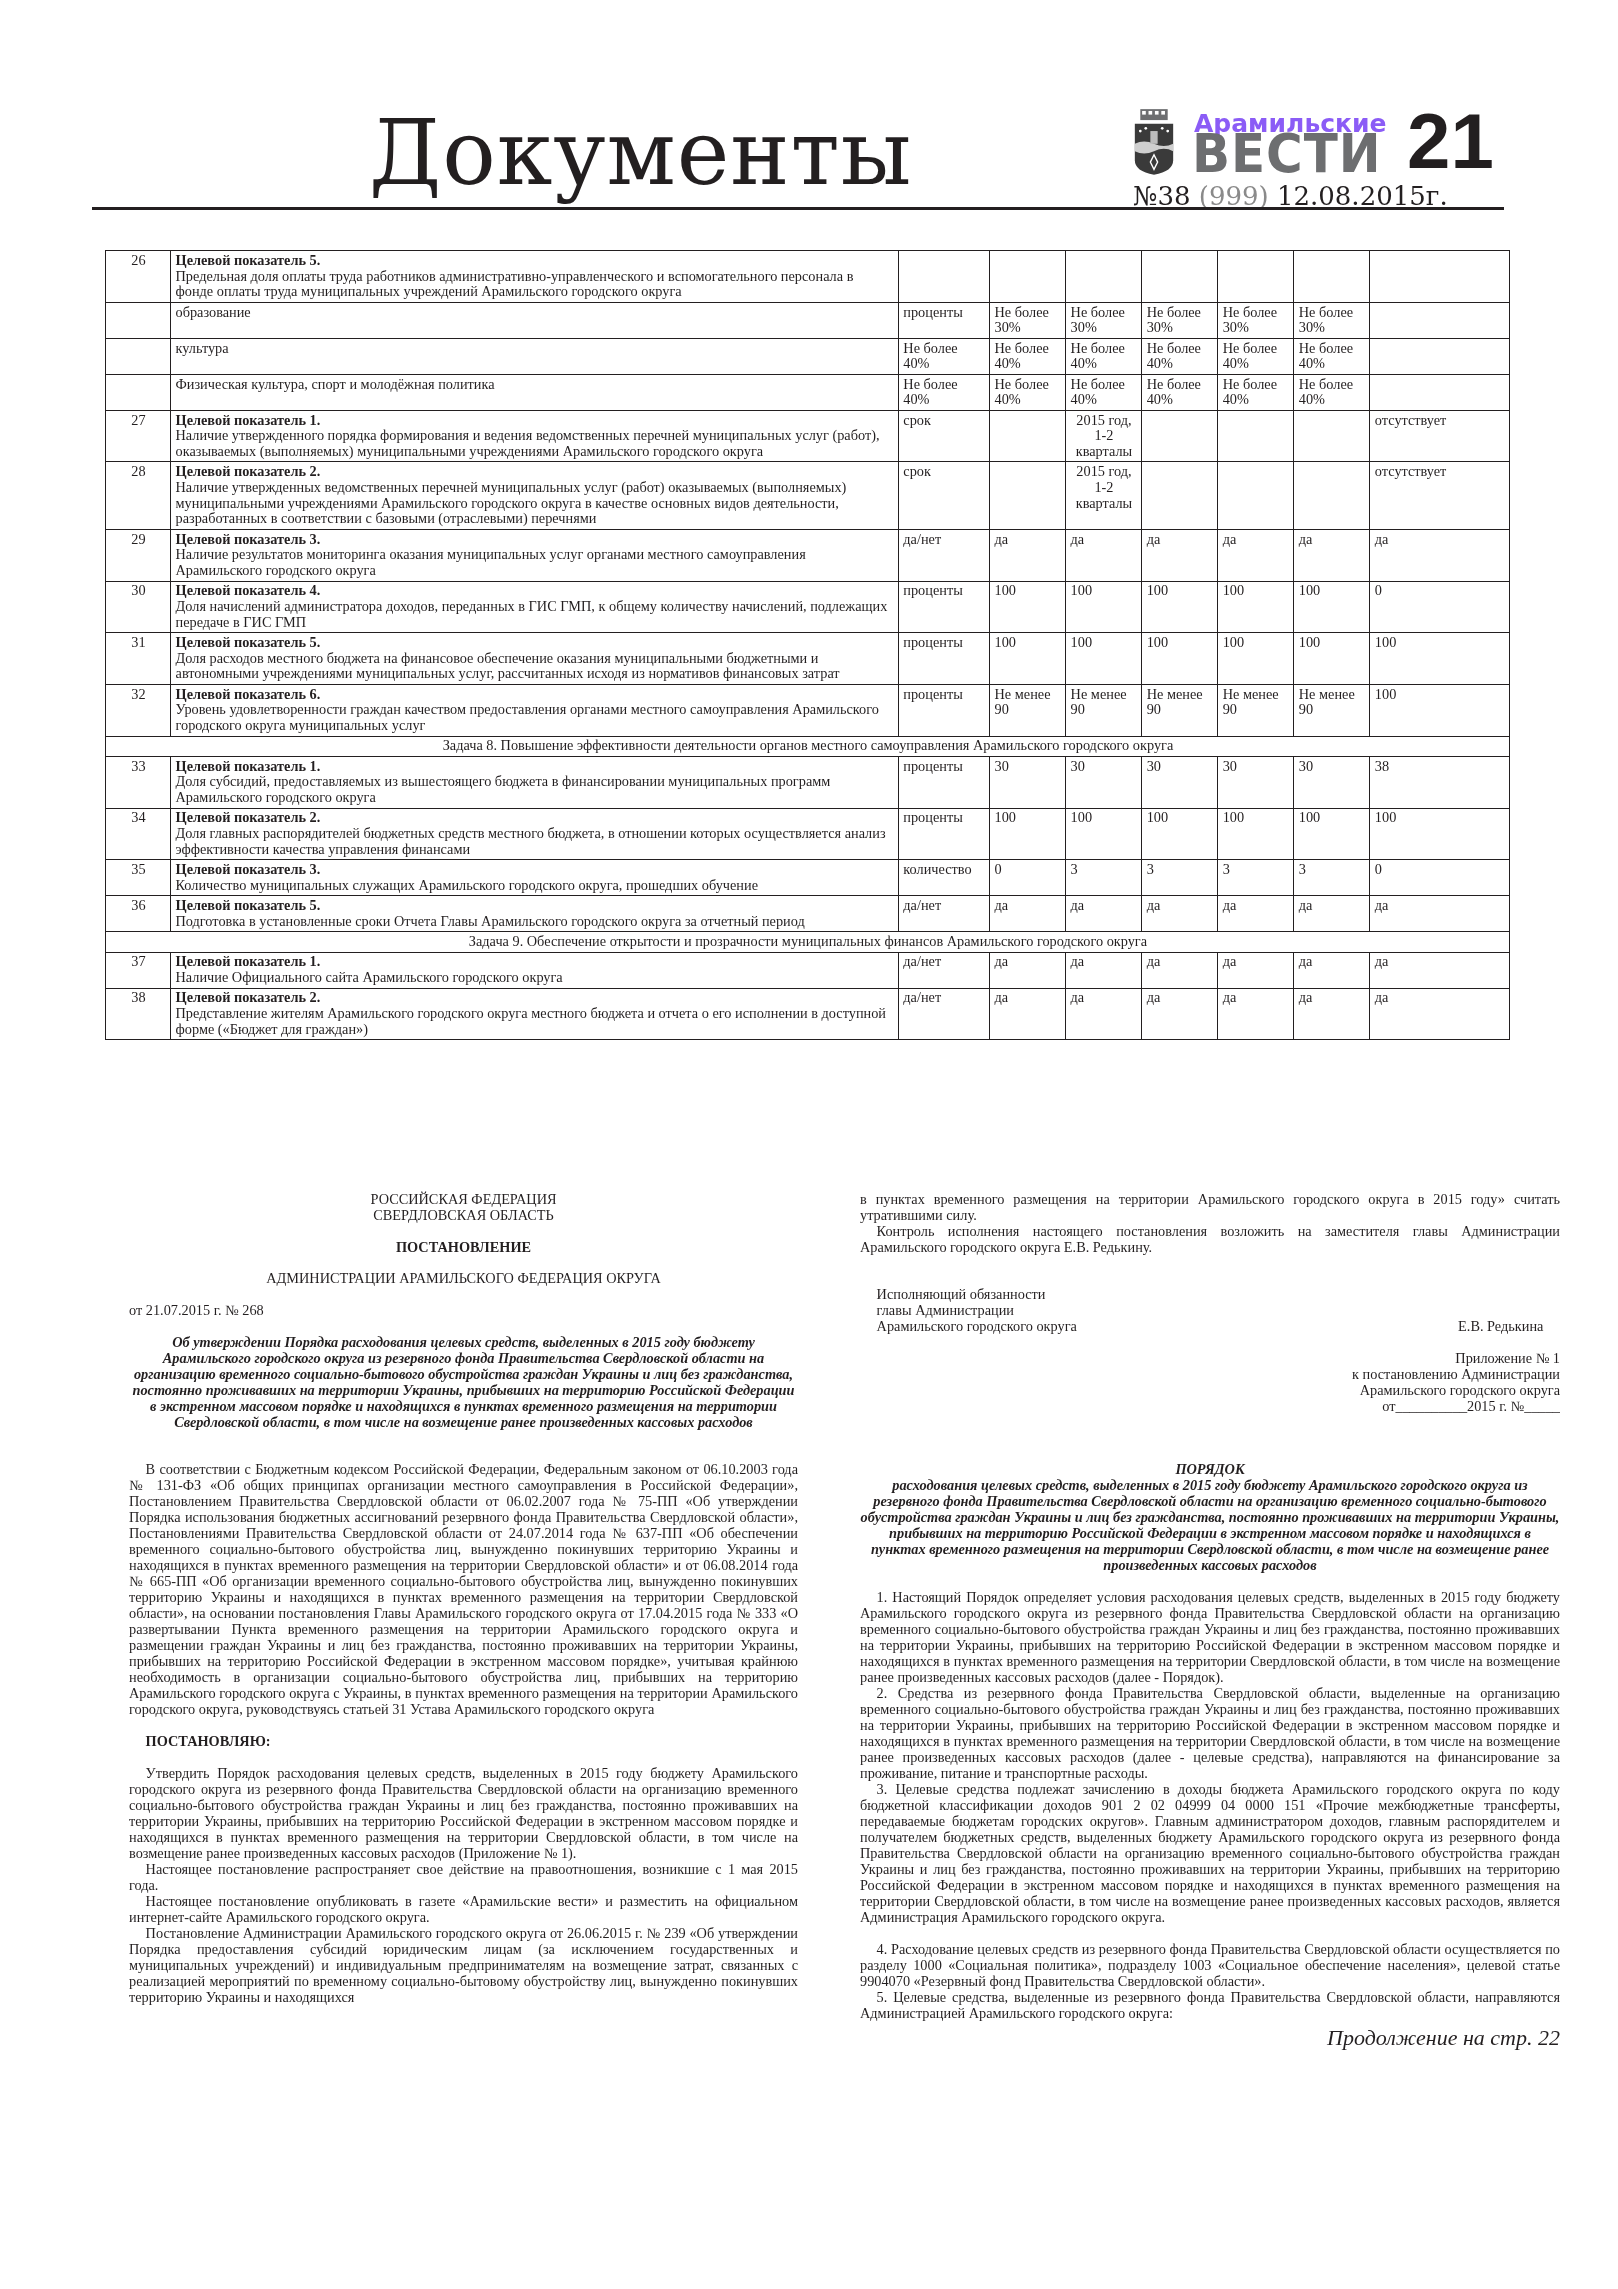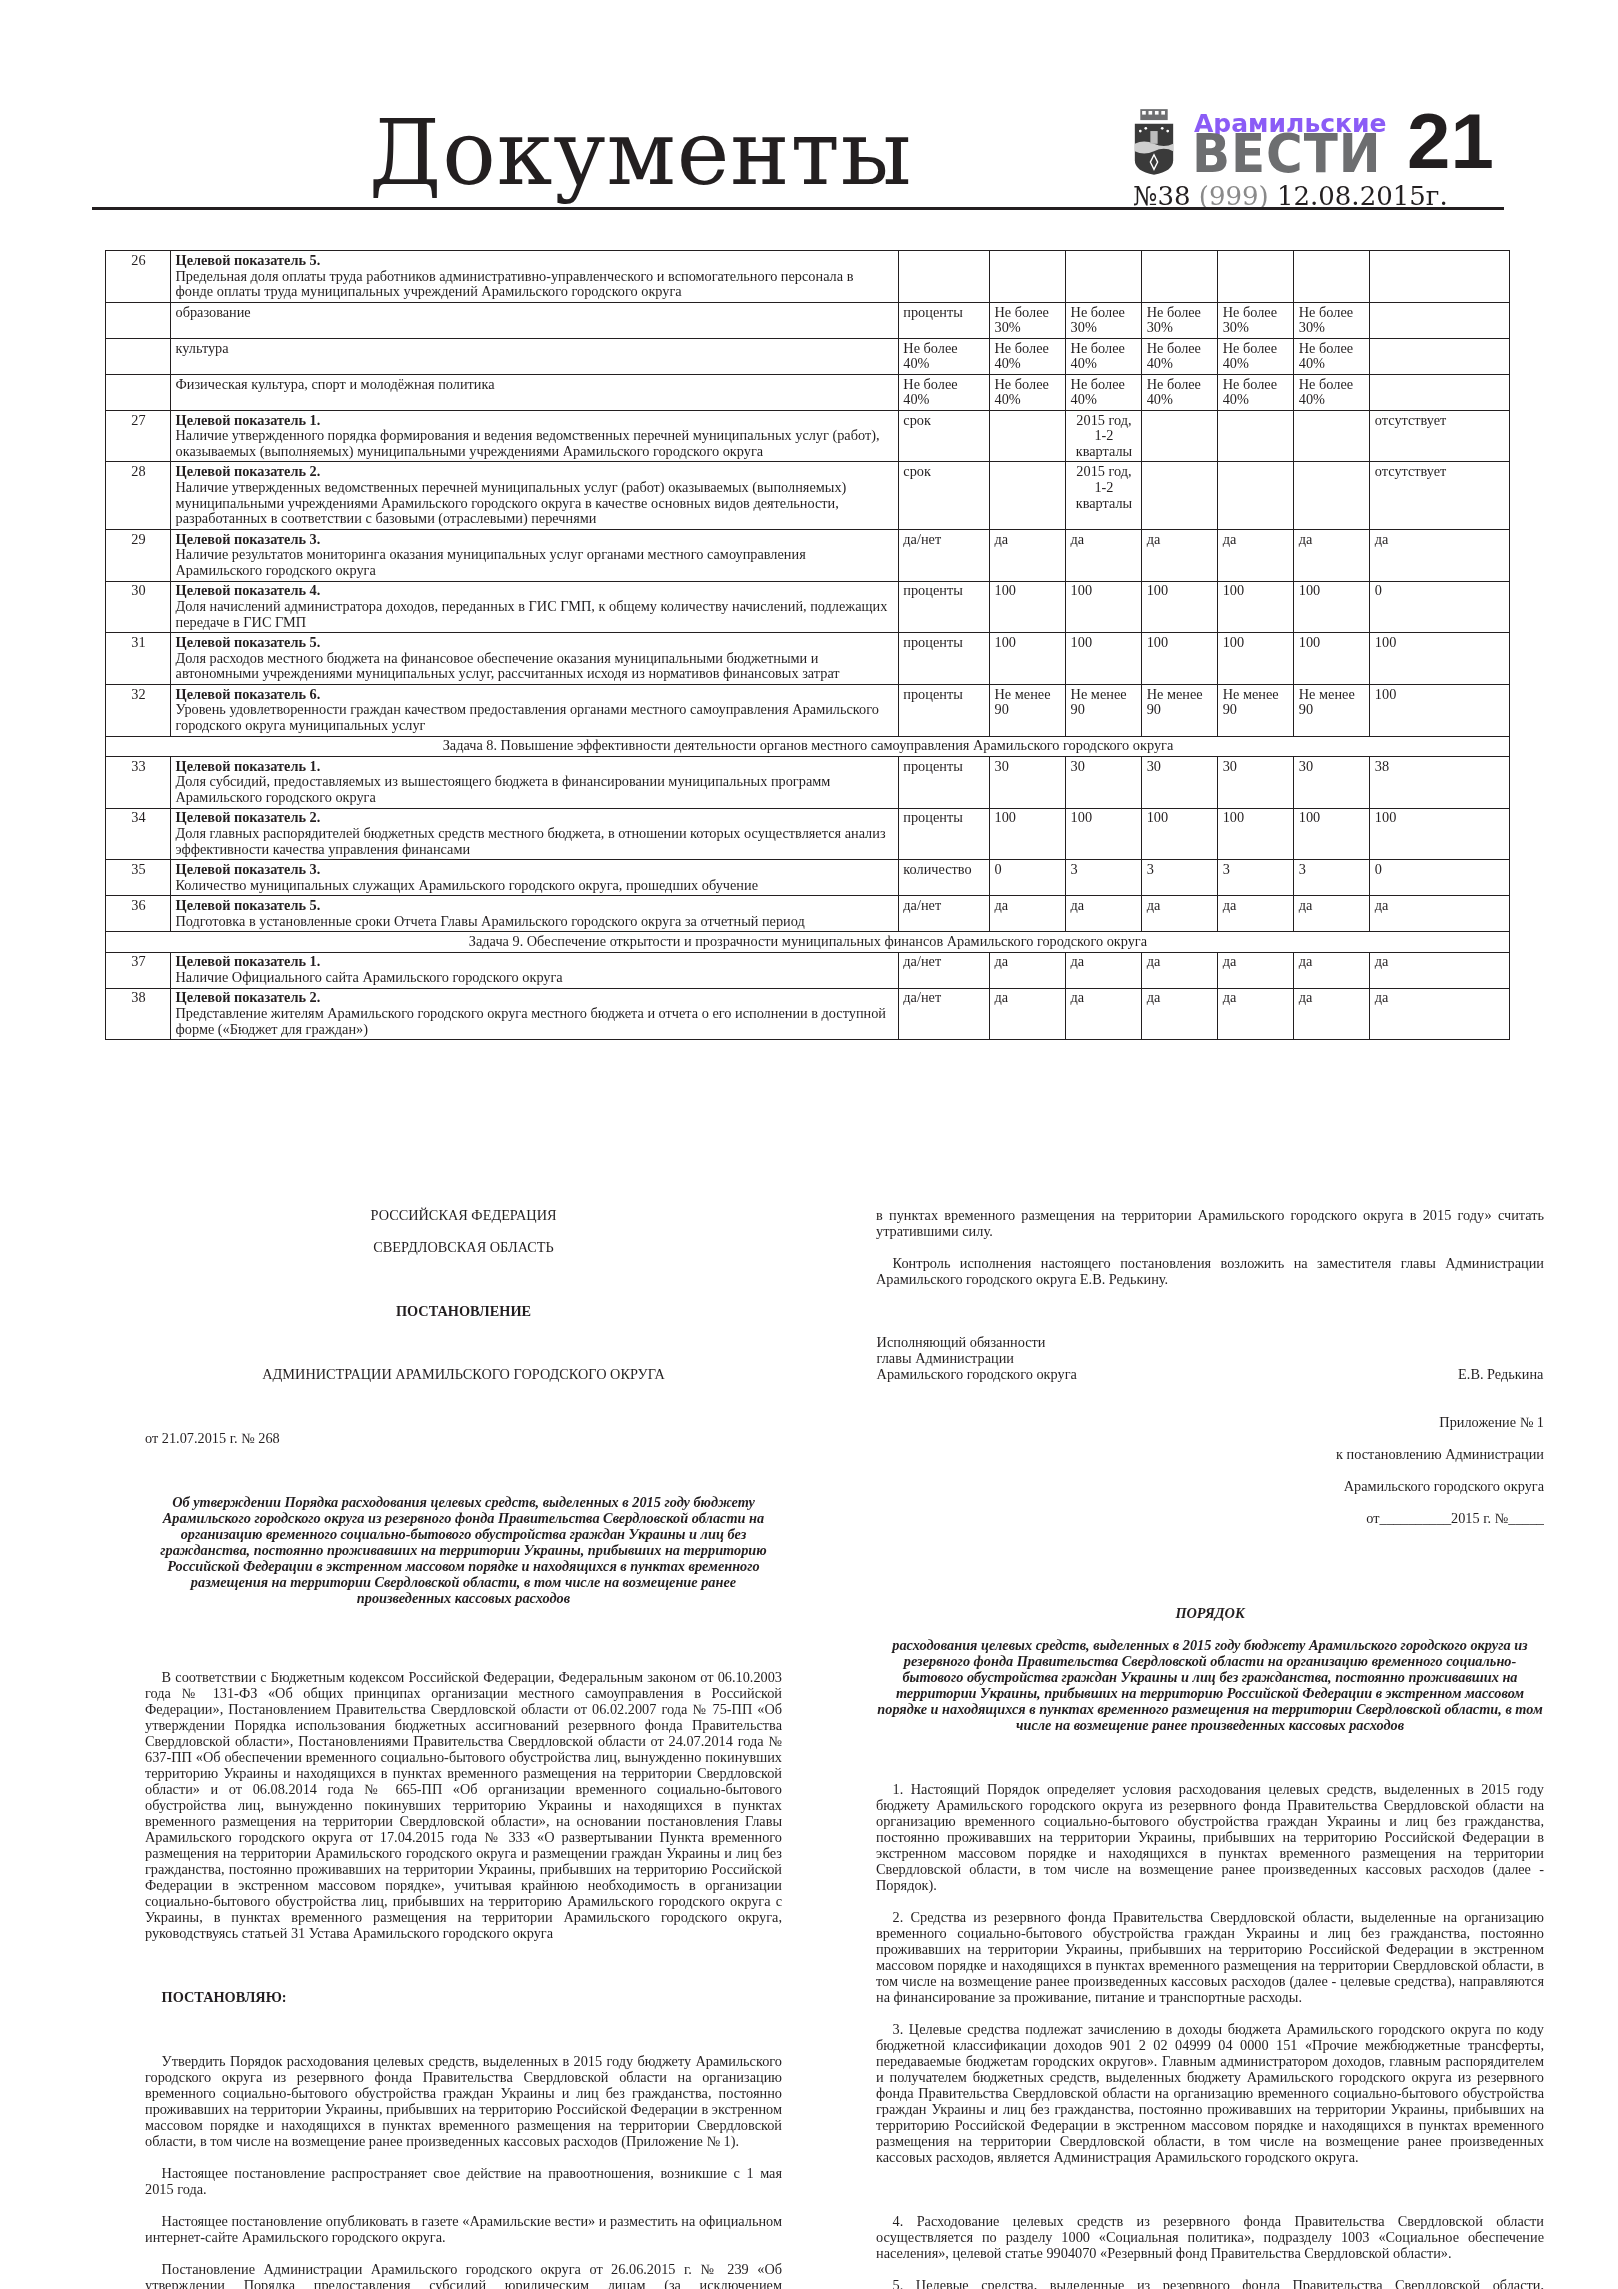--- a/index.html
+++ b/index.html
@@ -17,21 +17,21 @@
   table.ind td{border:1.4px solid #231f20;vertical-align:top;padding:1.8px 3.7px 1.8px 4.6px;}
   td.n{width:55px;text-align:center;}
   td.name{width:711px;}
   td.u{width:81px;}
   td.v{width:66px;}
   td.vl{width:129px;}
   td.task{text-align:center;}
   td.c{text-align:center;}
   .b{font-weight:bold;}
   .col{position:absolute;font-size:14.3px;line-height:16px;text-align:justify;}
-  .col p{margin:16px;text-indent:16.6px;}
+  .col p{margin:0;text-indent:16.6px;}
   .left{left:129px;top:1191px;width:669px;}
   .right{left:860px;top:1191px;width:700px;}
   .ctr{text-align:center;text-indent:0 !important;}
   .bi{font-weight:bold;font-style:italic;text-align:center;text-indent:0 !important;}
   .gap{height:15.7px;}
   .sig{display:flex;justify-content:space-between;padding-left:16.6px;}
   .appx{text-align:right;text-indent:0 !important;}
   .cont{text-align:right;font-style:italic;font-size:22px;line-height:28px;text-indent:0 !important;margin-top:3.7px !important;}
 </style>
 </head>
@@ -290,21 +290,21 @@
       </tr>
     </tbody>
 </table>
 
 <div class="col left">
   <p class="ctr">РОССИЙСКАЯ ФЕДЕРАЦИЯ</p>
   <p class="ctr">СВЕРДЛОВСКАЯ ОБЛАСТЬ</p>
   <div class="gap"></div>
   <p class="ctr b">ПОСТАНОВЛЕНИЕ</p>
   <div class="gap"></div>
-  <p class="ctr">АДМИНИСТРАЦИИ АРАМИЛЬСКОГО ГОРОДСКОГО ОКРУГА</p>
+  <p class="ctr">АДМИНИСТРАЦИИ АРАМИЛЬСКОГО ФЕДЕРАЦИЯ ОКРУГА</p>
   <div class="gap"></div>
   <p style="text-indent:0">от 21.07.2015 г. № 268</p>
   <div class="gap"></div>
   <p class="bi">Об утверждении Порядка расходования целевых средств, выделенных в 2015 году бюджету Арамильского городского округа из резервного фонда Правительства Свердловской области на организацию временного социально-бытового обустройства граждан Украины и лиц без гражданства, постоянно проживавших на территории Украины, прибывших на территорию Российской Федерации в экстренном массовом порядке и находящихся в пунктах временного размещения на территории Свердловской области, в том числе на возмещение ранее произведенных кассовых расходов</p>
   <div class="gap"></div>
     <div class="gap"></div>
   <p>В соответствии с Бюджетным кодексом Российской Федерации, Федеральным законом от 06.10.2003 года № 131-ФЗ «Об общих принципах организации местного самоуправления в Российской Федерации», Постановлением Правительства Свердловской области от 06.02.2007 года № 75-ПП «Об утверждении Порядка использования бюджетных ассигнований резервного фонда Правительства Свердловской области», Постановлениями Правительства Свердловской области от 24.07.2014 года № 637-ПП «Об обеспечении временного социально-бытового обустройства лиц, вынужденно покинувших территорию Украины и находящихся в пунктах временного размещения на территории Свердловской области» и от 06.08.2014 года № 665-ПП «Об организации временного социально-бытового обустройства лиц, вынужденно покинувших территорию Украины и находящихся в пунктах временного размещения на территории Свердловской области», на основании постановления Главы Арамильского городского округа от 17.04.2015 года № 333 «О развертывании Пункта временного размещения на территории Арамильского городского округа и размещении граждан Украины и лиц без гражданства, постоянно проживавших на территории Украины, прибывших на территорию Российской Федерации в экстренном массовом порядке», учитывая крайнюю необходимость в организации социально-бытового обустройства лиц, прибывших на территорию Арамильского городского округа с Украины, в пунктах временного размещения на территории Арамильского городского округа, руководствуясь статьей 31 Устава Арамильского городского округа</p>
   <div class="gap"></div>
   <p class="b">ПОСТАНОВЛЯЮ:</p>
   <div class="gap"></div>

